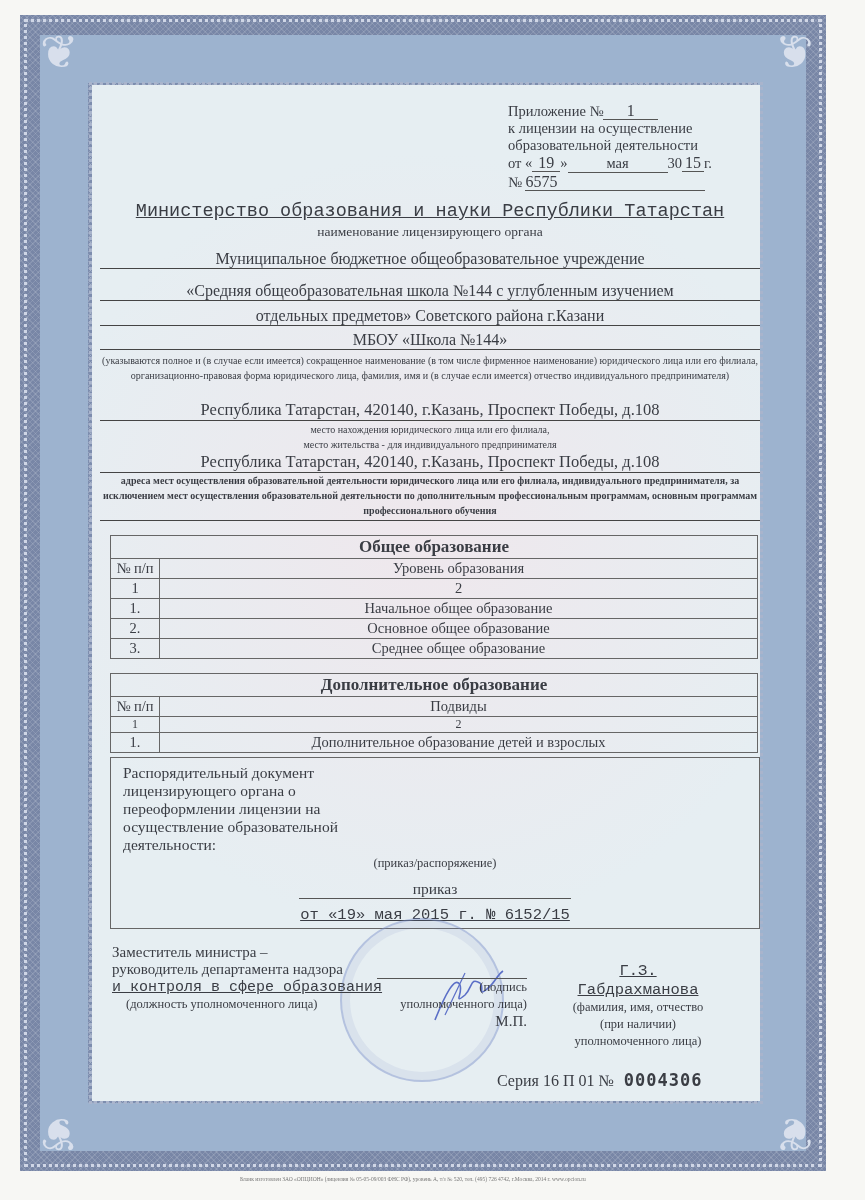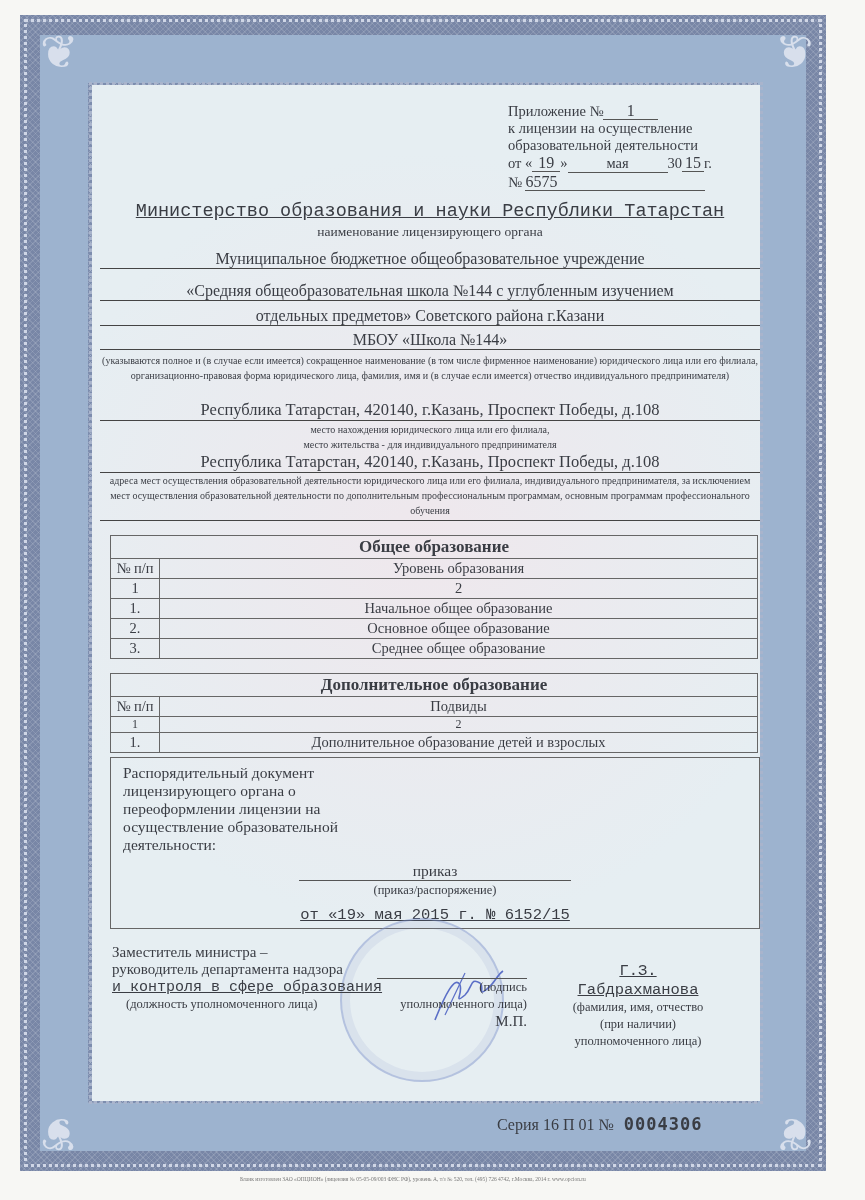--- a/index.html
+++ b/index.html
@@ -28,21 +28,21 @@
   td,th{border:1px solid #666;padding:0;text-align:center;height:19px;font-weight:normal;}
   th.title{font-weight:bold;font-size:17px;height:22px;}
   td.num{width:48px;}
   .docs{position:absolute;left:10px;top:672px;width:648px;height:170px;border:1px solid #666;display:flex;}
   .doc-col{flex:1;padding:6px 12px;font-size:15.5px;line-height:18px;}
   .doc-col+.doc-col{border-left:1px solid #666;}
   .sig{position:absolute;font-size:15px;line-height:17px;}
   .sig-small{font-size:12.5px;}
   .stamp{position:absolute;left:340px;top:918px;width:160px;height:160px;border-radius:50%;border:2px solid rgba(120,140,200,.45);box-shadow:inset 0 0 0 8px rgba(120,140,200,.12);}
   .signature{position:absolute;left:425px;top:965px;width:80px;height:60px;}
-  .serial{position:absolute;left:497px;top:1070px;font-size:16px;margin-top:44px;}
+  .serial{position:absolute;left:497px;top:1070px;font-size:16px;}
   .serial .no{font-family:"DejaVu Sans Mono","Liberation Mono",monospace;font-weight:bold;font-size:17px;letter-spacing:1px;margin-left:6px;}
   .printer{position:absolute;left:240px;top:1176px;font-size:5.5px;color:#777;font-family:"Liberation Serif",serif;}
 </style>
 </head>
 <body>
 
 <div class="frame">
   <div class="frame-edge"></div>
   <div class="frame-band">
     <div class="frame-band-inner"></div>
@@ -78,21 +78,21 @@
   <div class="row line" style="top:197px;">«Средняя общеобразовательная школа №144 с углубленным изучением</div>
   <div class="row line" style="top:222px;">отдельных предметов» Советского района г.Казани</div>
   <div class="row line" style="top:246px;">МБОУ «Школа №144»</div>
   <div class="note" style="top:268px;">(указываются полное и (в случае если имеется) сокращенное наименование (в том числе фирменное наименование) юридического лица или его филиала, организационно-правовая форма юридического лица, фамилия, имя и (в случае если имеется) отчество индивидуального предпринимателя)</div>
 
   <div class="row line" style="top:315px;font-size:16.5px;">Республика Татарстан, 420140, г.Казань, Проспект Победы, д.108</div>
   <div class="note" style="top:337px;">место нахождения юридического лица или его филиала,</div>
   <div class="note" style="top:352px;">место жительства - для индивидуального предпринимателя</div>
 
   <div class="row line" style="top:367px;font-size:16.5px;">Республика Татарстан, 420140, г.Казань, Проспект Победы, д.108</div>
-  <div class="note line" style="top:388px;padding-bottom:2px;">адреса мест осуществления образовательной деятельности юридического лица или его филиала, индивидуального предпринимателя, за исключением мест осуществления образовательной деятельности по дополнительным профессиональным программам, основным программам профессионального обучения</div>
+  <div class="note line" style="top:388px;padding-bottom:2px;font-weight:bold;">адреса мест осуществления образовательной деятельности юридического лица или его филиала, индивидуального предпринимателя, за исключением мест осуществления образовательной деятельности по дополнительным профессиональным программам, основным программам профессионального обучения</div>
 
   <table style="top:450px;">
     <tbody>
         <tr>
           <th class="title" colspan="2">Общее образование</th>
         </tr>
     <tr>
       <td class="num">№ п/п</td>
       <td>Уровень образования</td>
     </tr>
@@ -131,22 +131,22 @@
     <tr>
       <td class="num">1.</td>
       <td>Дополнительное образование детей и взрослых</td>
     </tr>
   </tbody>
     </table>
 
   <div class="docs">
     <div class="doc-col">
       <div style="width:255px;">Распорядительный документ лицензирующего органа о переоформлении лицензии на осуществление образовательной деятельности:</div>
+      <div class="center sig-small">(приказ/распоряжение)</div>
       <div class="center" style="margin:8px auto 0;width:272px;border-bottom:1px solid #555;">приказ</div>
-      <div class="center sig-small">(приказ/распоряжение)</div>
       <div class="center" style="margin-top:6px;"><span class="u">от «19» мая 2015 г. № 6152/15</span></div>
     </div>
   </div>
 </div>
 
 <div class="stamp"></div>
 <svg class="signature" viewBox="0 0 80 60">
   <path d="M10 55 C20 30, 30 10, 35 20 C38 28, 28 40, 40 30 C48 22, 45 12, 55 18 C60 22, 52 32, 62 24 C70 18, 72 10, 78 6" fill="none" stroke="#5b6fc7" stroke-width="1.6"></path>
   <path d="M20 50 L40 8" stroke="#5b6fc7" stroke-width="1.2" fill="none"></path>
 </svg>

